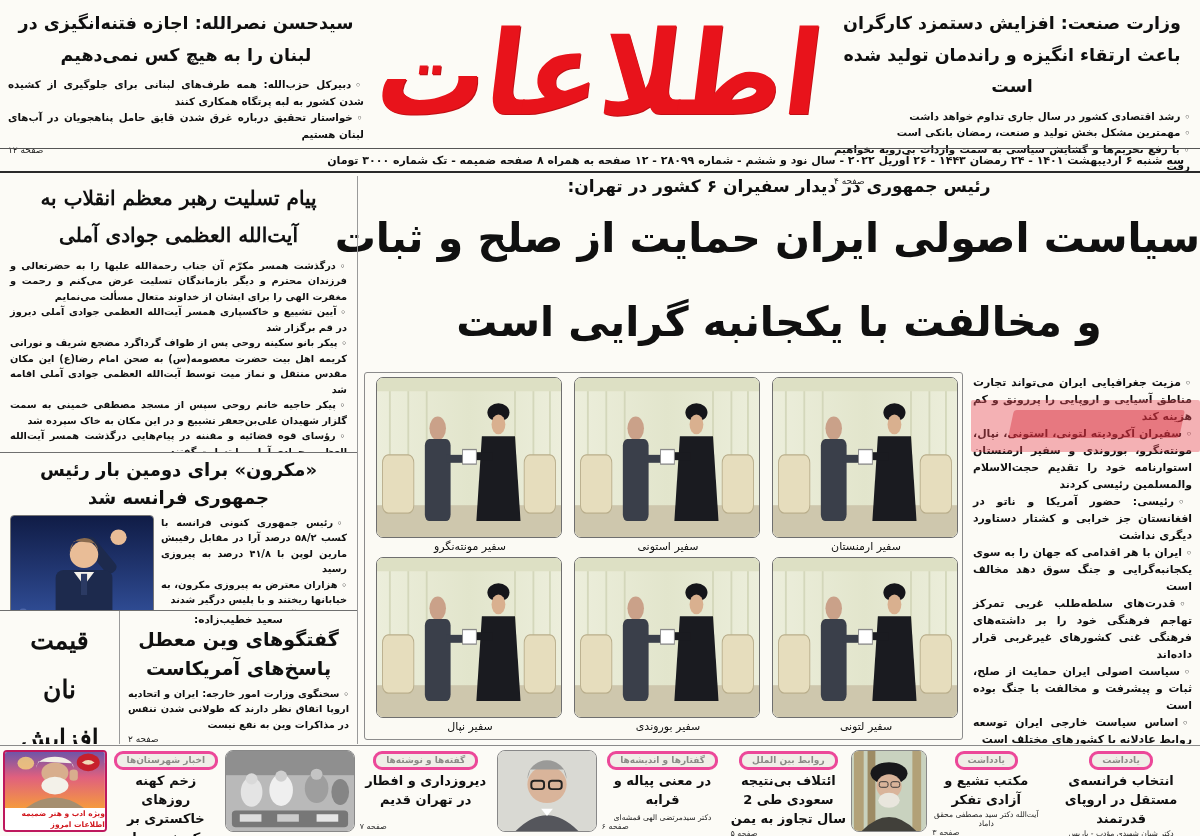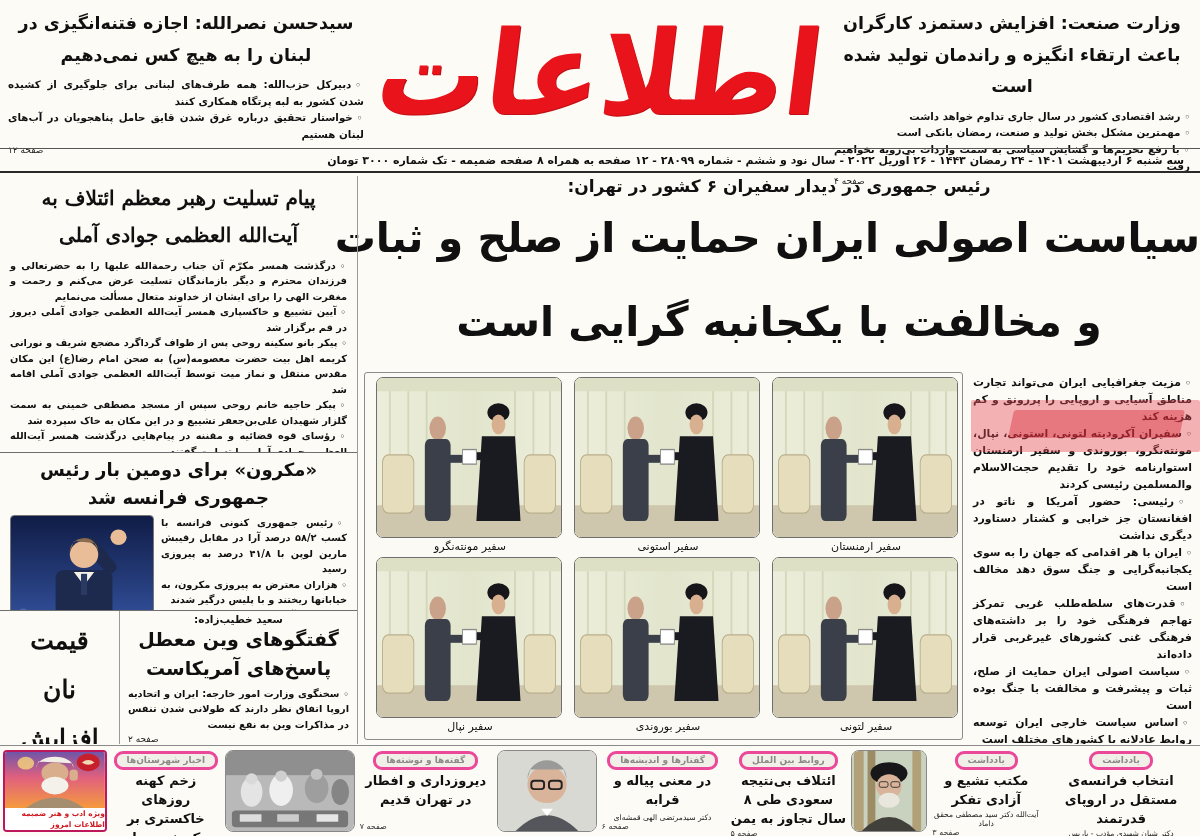--- a/index.html
+++ b/index.html
@@ -271,21 +271,21 @@
                 </svg>
               <div class="pcap">سفیر نپال</div>
             </div>
           </div>
         </div>
       </div>
     </div>
 
     <div class="left-col">
       <div class="obit">
-        <div class="serif-title obit-title">پیام تسلیت رهبر معظم ائتلاف به آیت‌الله العظمی جوادی آملی</div>
+        <div class="serif-title obit-title">پیام تسلیت رهبر معظم انقلاب به آیت‌الله العظمی جوادی آملی</div>
         <div class="small-bullets">
           <div class="blt">درگذشت همسر مکرّم آن جناب رحمةالله علیها را به حضرتعالی و فرزندان محترم و دیگر بازماندگان تسلیت عرض می‌کنم و رحمت و مغفرت الهی را برای ایشان از خداوند متعال مسألت می‌نمایم</div>
           <div class="blt">آیین تشییع و خاکسپاری همسر آیت‌الله العظمی جوادی آملی دیروز در قم برگزار شد</div>
           <div class="blt">پیکر بانو سکینه روحی پس از طواف گرداگرد مضجع شریف و نورانی کریمه اهل بیت حضرت معصومه(س) به صحن امام رضا(ع) این مکان مقدس منتقل و نماز میت توسط آیت‌الله العظمی جوادی آملی اقامه شد</div>
           <div class="blt">پیکر حاجیه خانم روحی سپس از مسجد مصطفی خمینی به سمت گلزار شهیدان علی‌بن‌جعفر تشییع و در این مکان به خاک سپرده شد</div>
           <div class="blt">رؤسای قوه قضائیه و مقننه در پیام‌هایی درگذشت همسر آیت‌الله العظمی جوادی آملی را تسلیت گفتند</div>
         </div>
 
       </div>
       <div class="macron">
@@ -334,21 +334,21 @@
       <div class="bauthor">آیت‌الله دکتر سید مصطفی محقق داماد</div>
       <div class="bpage">صفحه ۳</div>
     </div>
     <div class="bphoto" style="width:76px">
       <svg>
           <use href="#cleric"></use>
         </svg>
     </div>
     <div class="bbox" style="width:120px">
       <div class="tag">روابط بین الملل</div>
-      <div class="btitle">ائتلاف بی‌نتیجه سعودی طی ۸ سال تجاوز به یمن</div>
+      <div class="btitle">ائتلاف بی‌نتیجه سعودی طی 2 سال تجاوز به یمن</div>
       <div class="bpage">صفحه ۵</div>
     </div>
     <div class="bbox" style="width:126px">
       <div class="tag">گفتارها و اندیشه‌ها</div>
       <div class="btitle">در معنی پیاله و قرابه</div>
       <div class="bauthor">دکتر سیدمرتضی الهی قمشه‌ای</div>
       <div class="bpage">صفحه ۶</div>
     </div>
     <div class="bphoto" style="width:100px">
       <svg>

